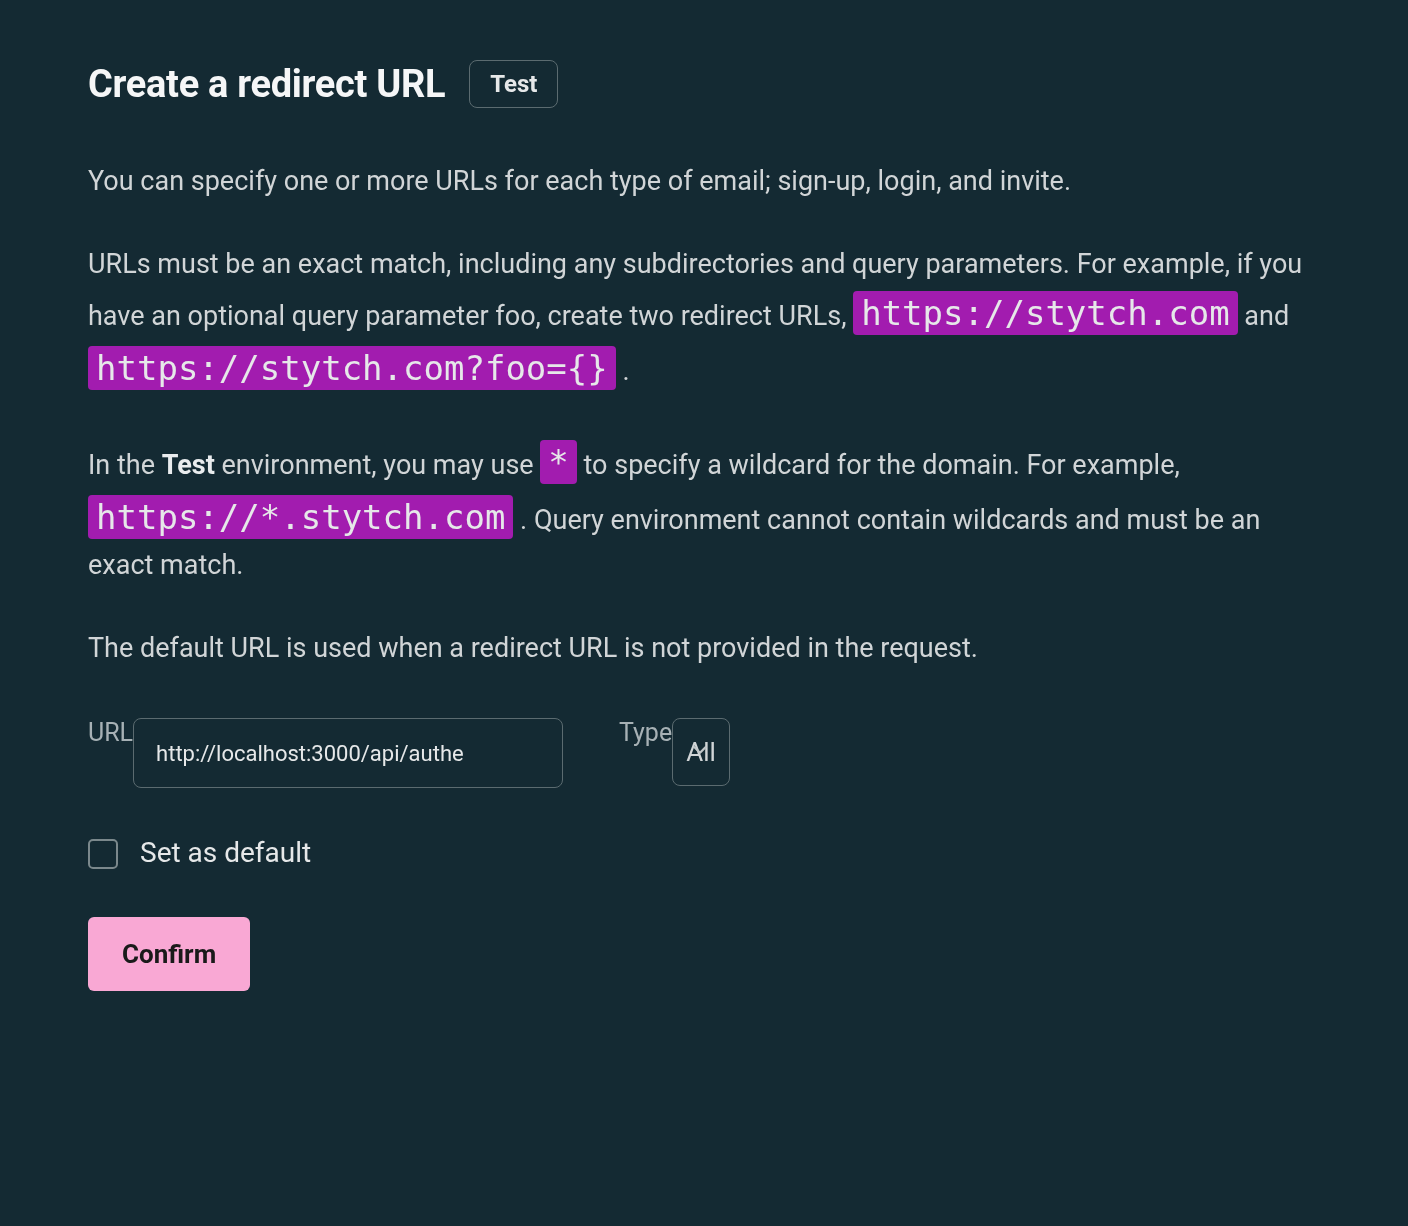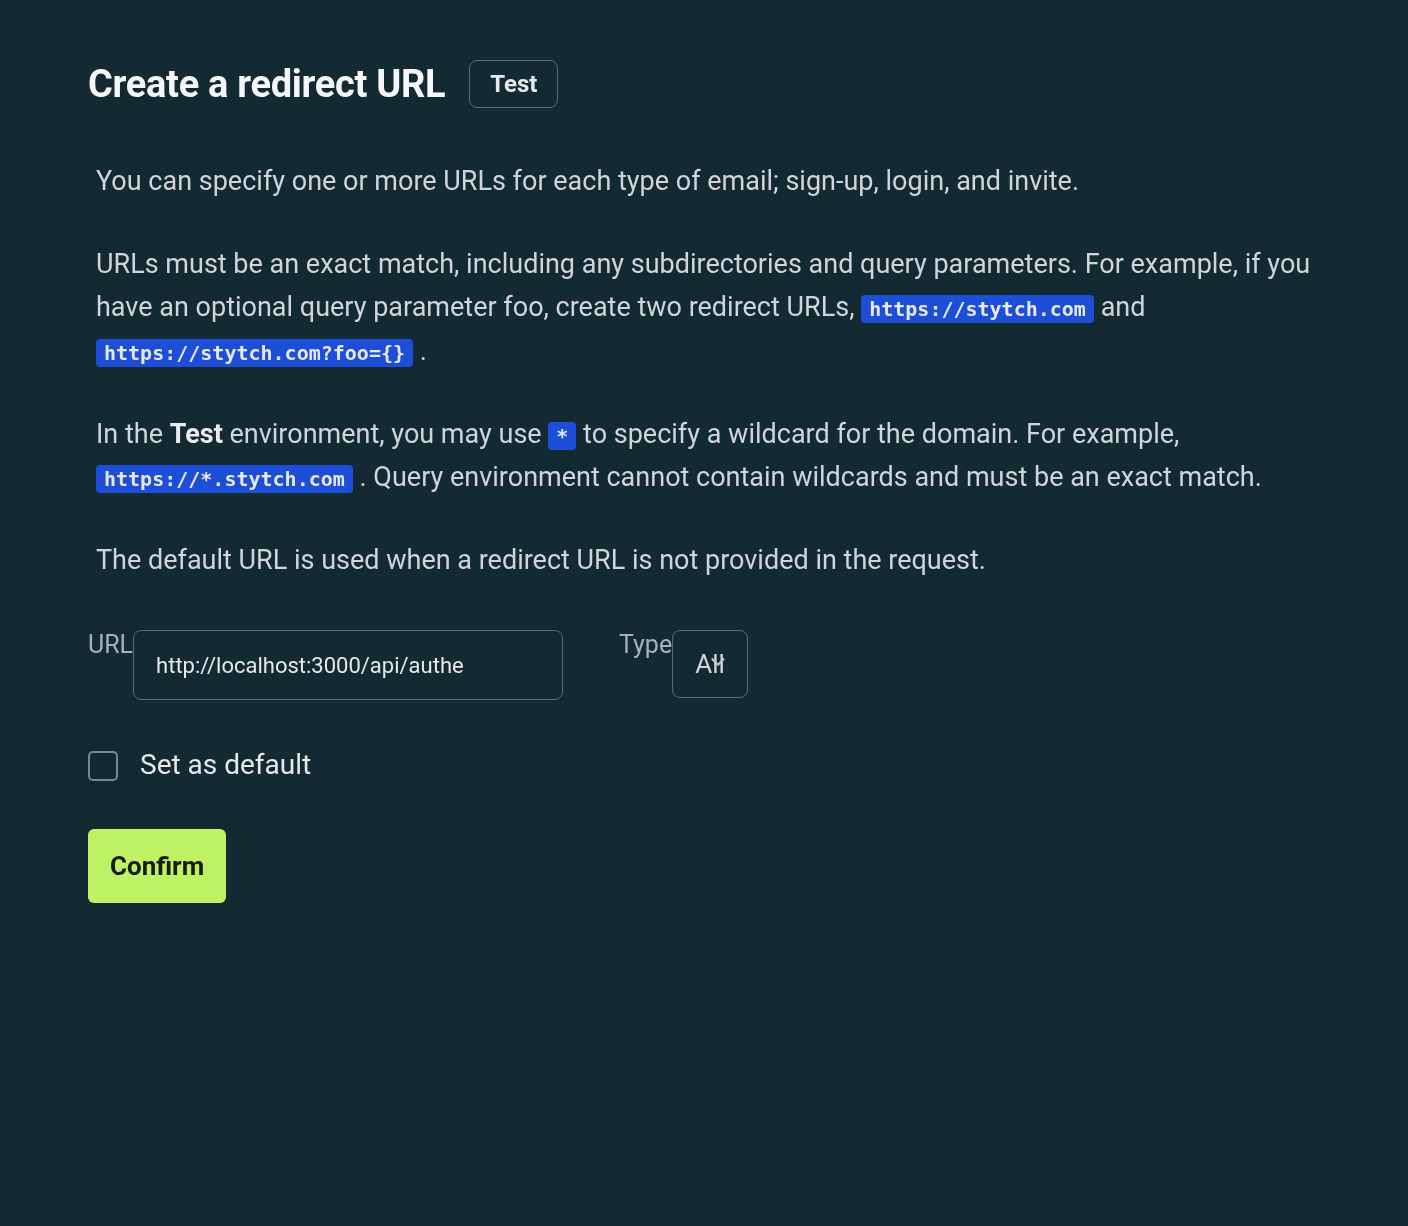--- a/index.html
+++ b/index.html
@@ -24,31 +24,29 @@
       padding: 9px 20px;
       font-size: 24px;
       font-weight: 700;
       color: #e6e8e9;
     }
     .paragraph {
       font-size: 27px;
       line-height: 1.6;
       color: #d1d5d7;
       margin-bottom: 40px;
-      margin-left: 8px;
     }
     .paragraph b { font-weight: 700; color: #e9ecee; }
     code {
       font-family: ui-monospace, SFMono-Regular, Menlo, Monaco, Consolas, monospace;
-      background: #1d4ed8;
+      background: #a21caf;
       color: #e6e8e9;
       padding: 2px 8px;
       border-radius: 4px;
-      font-size: 20px;
-      font-weight: bold;
+      font-size: 34px;
     }
     .form-row {
       display: flex;
       gap: 56px;
       margin-top: 48px;
       margin-bottom: 48px;
     }
     .field { display: flex; flex-direction: row; }
     .field-url { flex: 0 0 475px; }
     .field-type { flex: 1; }
@@ -69,21 +67,21 @@
       outline: none;
       font-family: inherit;
     }
     .select-wrap {
       position: relative;
       height: 68px;
       border: 1px solid #5b6b70;
       border-radius: 8px;
       display: flex;
       align-items: center;
-      padding: 0 22px;
+      padding: 0 13px;
       cursor: pointer;
     }
     .select-value { font-size: 26px; color: #d1d5d7; }
     .chevron-down {
       position: absolute;
       right: 18px;
       top: 50%;
       transform: translateY(-50%);
     }
     .checkbox-row {
@@ -94,27 +92,27 @@
       cursor: pointer;
     }
     .checkbox-box {
       width: 30px;
       height: 30px;
       border: 2.5px solid #7b888c;
       border-radius: 5px;
     }
     .checkbox-label { font-size: 28px; color: #e6e8e9; }
     .confirm-btn {
-      background: #bef264;
+      background: #f9a8d4;
       color: #1a1a1a;
       border: none;
       border-radius: 6px;
       font-size: 26px;
       font-weight: 700;
-      padding: 22px 22px;
+      padding: 22px 34px;
       cursor: pointer;
       font-family: inherit;
     }
   </style>
 </head>
 <body>
 
 
 
 <div class="header">

